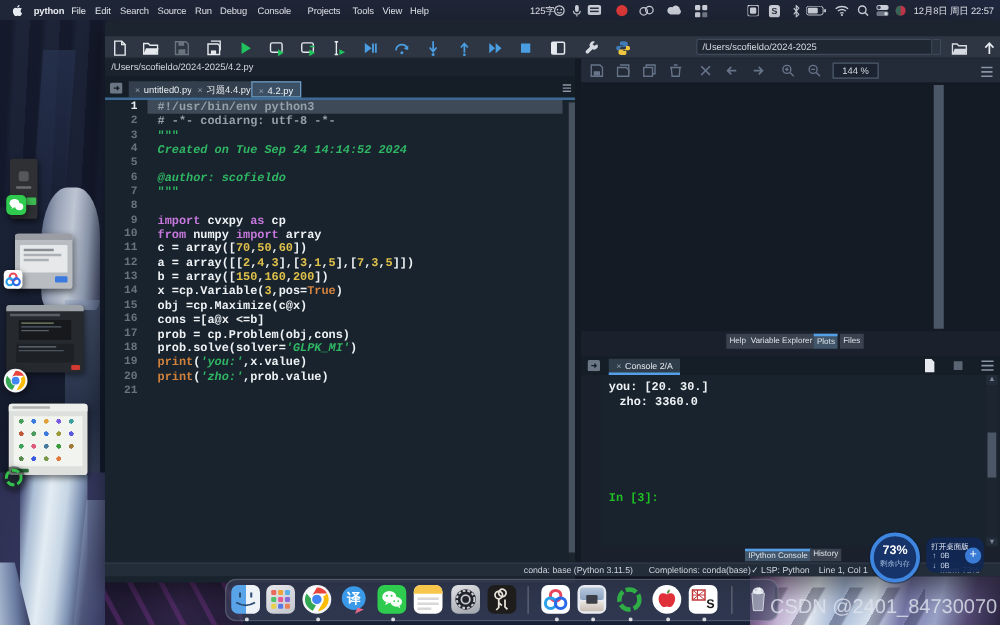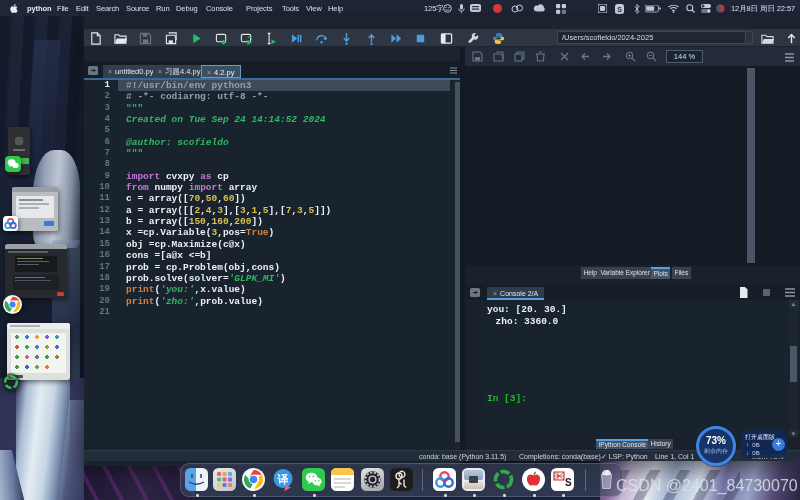--- a/index.html
+++ b/index.html
@@ -266,20 +266,21 @@
       <div class="abs" style="left:473px;top:2px;width:189px;height:13px;background:#1f2733;border:1px solid #3e4a5a;border-radius:2px;color:#d6dbe2;font-size:7.5px;line-height:11px;padding-left:4px">/Users/scofieldo/2024-2025</div>
       <div class="abs" style="left:662px;top:2px;width:7px;height:13px;background:#2a3441;border:1px solid #3e4a5a;border-left:none;border-radius:0 2px 2px 0"></div>
       <svg class="tbi" style="left:677px" viewBox="0 0 14 14">
           <path d="M1 3.5h4l1.5 1.5H13v7H1z" fill="none" stroke="#d6dbe2" stroke-width="1.2"></path>
           <path d="M1 12l2-4.5h11L11.8 12z" fill="#d6dbe2"></path>
         </svg>
       <svg class="tbi" style="left:701px" viewBox="0 0 14 14">
           <path d="M7 12V3M3.5 6.5L7 2.8l3.5 3.7" fill="none" stroke="#e6eaef" stroke-width="1.5"></path>
         </svg>
     </div>
+    <div id="pathbar">/Users/scofieldo/2024-2025/4.2.py</div>
     <div id="tabbar">
       <svg class="abs" style="left:4px;top:5px" width="10" height="9" viewBox="0 0 10 9">
           <rect x="0" y="0" width="10" height="9" rx="1.5" fill="#6b7684"></rect>
           <path d="M3 4.5h4M5.5 3L7 4.5 5.5 6" stroke="#151d27" stroke-width="1" fill="none"></path>
         </svg>
       <svg class="abs" style="left:366px;top:6px" width="7" height="7" viewBox="0 0 7 7">
           <path d="M0 1h7M0 3.5h7M0 6h7" stroke="#8a95a5" stroke-width="1.1"></path>
         </svg>
       <div class="etab" style="left:19px"><span class="x">×</span>untitled0.py</div>
       <div class="etab" style="left:69px"><span class="x">×</span>习题4.4.py</div>

